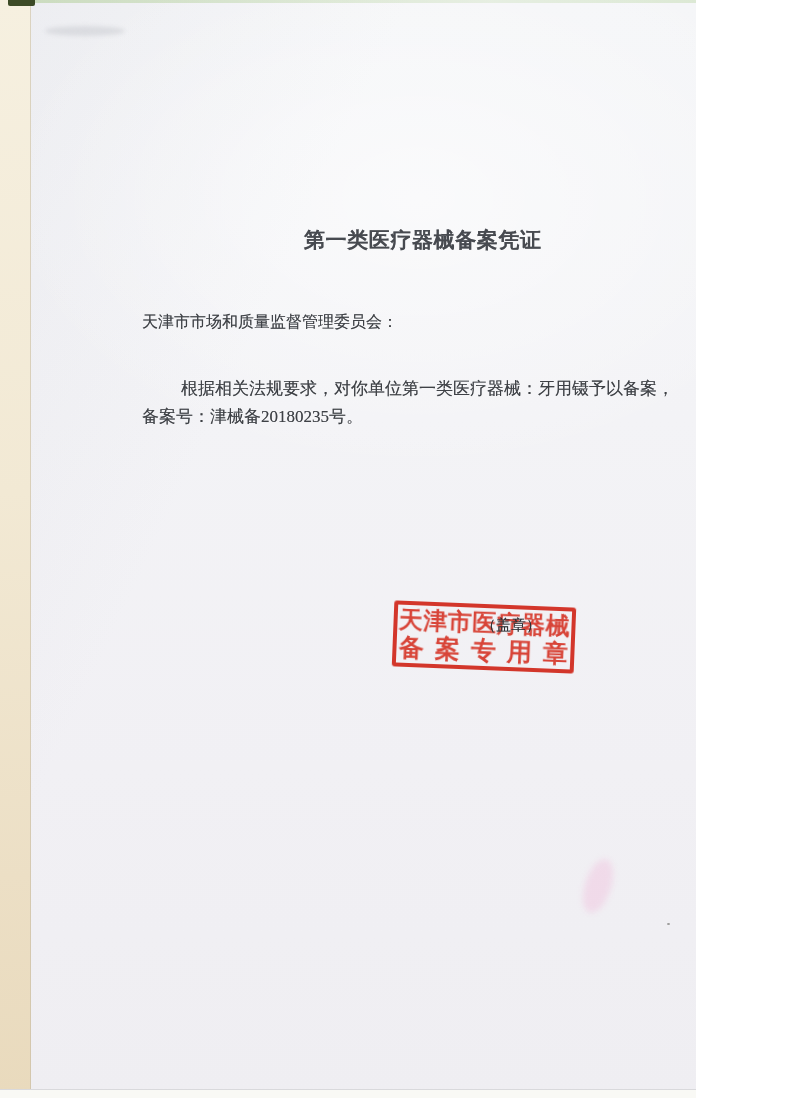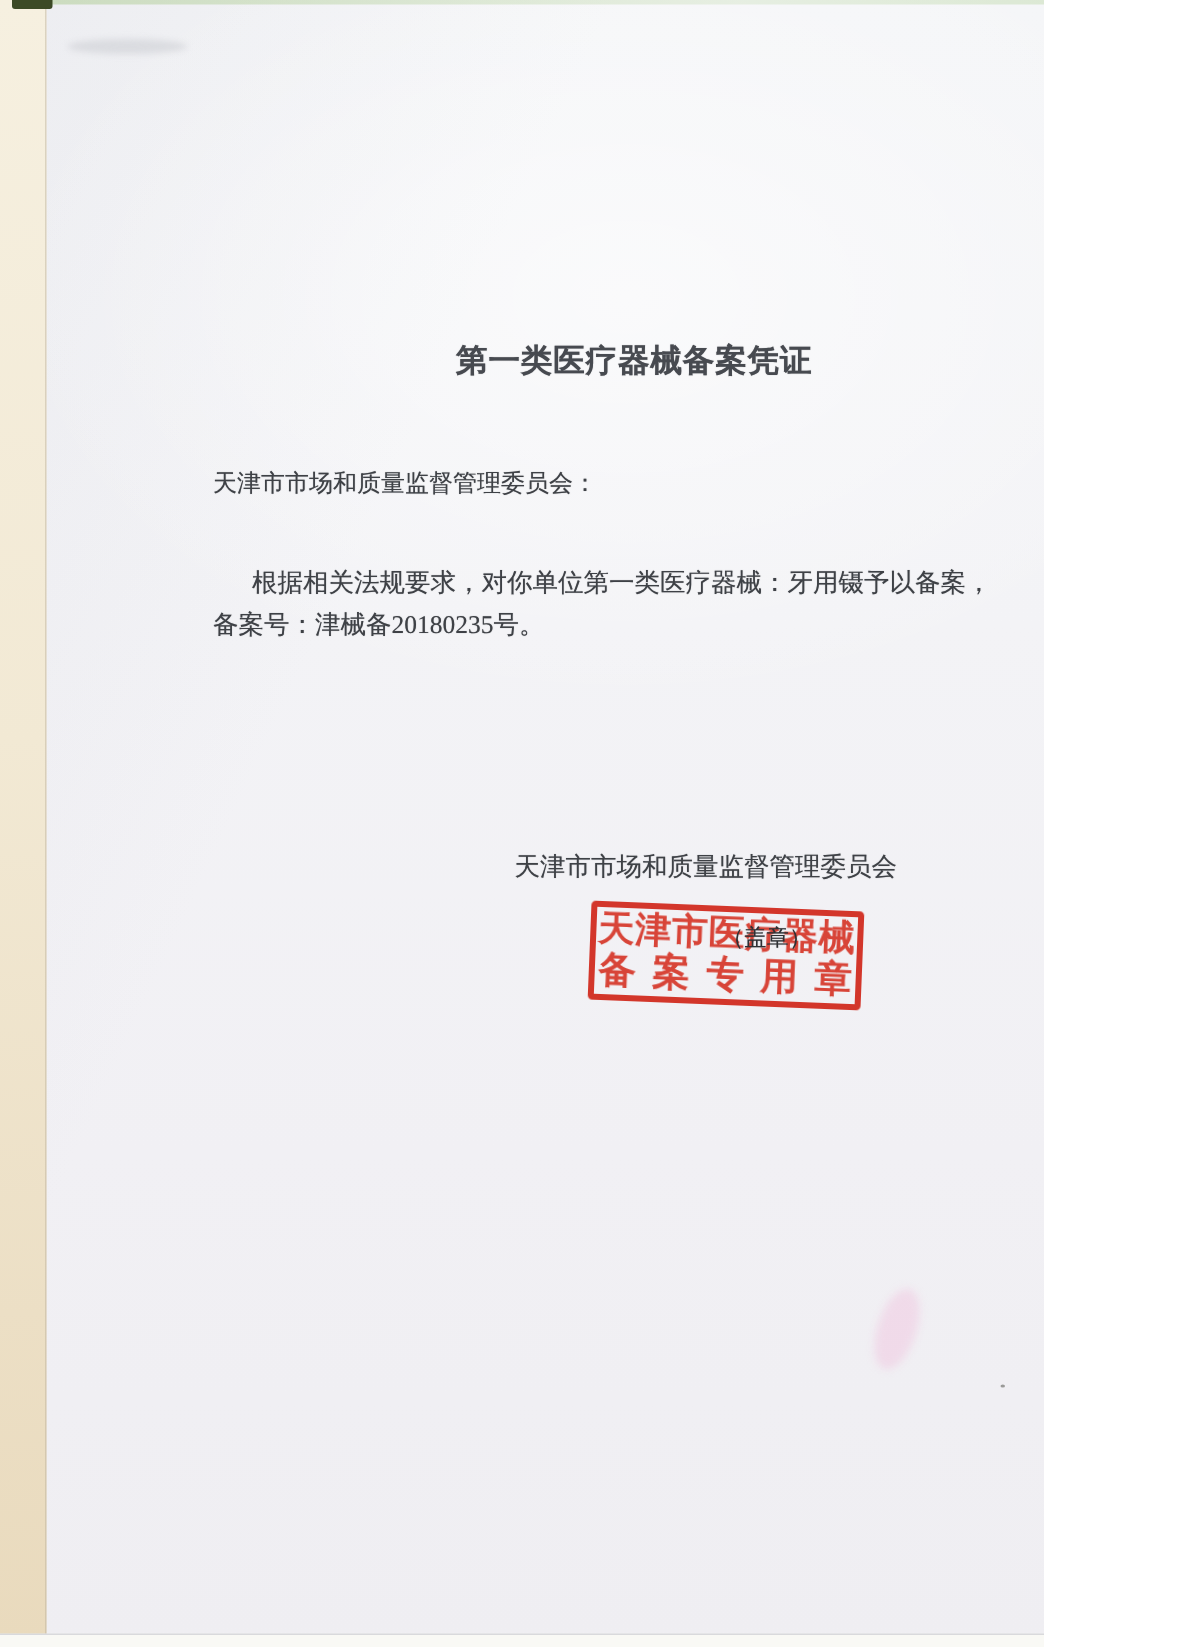--- a/index.html
+++ b/index.html
@@ -45,21 +45,21 @@
     background:#6b6355;border-radius:40%;transform:rotate(-18deg);
   }
   .speck-2{
     position:absolute;left:667px;top:923px;width:3px;height:2px;
     background:#9a9a98;border-radius:50%;
   }
   
   .txt{position:absolute;margin:0;color:#3e4146;text-shadow:0 0 0.6px rgba(62,65,70,0.55);white-space:nowrap;}
   .title{left:304px;top:226px;font-size:21px;letter-spacing:0.6px;font-weight:600;color:#474a50;}
   .addressee{left:142px;top:312px;font-size:16px;}
-  .body1{left:168px;top:377px;font-size:17px;}
+  .body1{left:181px;top:377px;font-size:17px;}
   .body2{left:142px;top:405px;font-size:17px;font-family:Liberation Serif, serif;}
   .issuer{left:343px;top:566px;font-size:17px;}
   .seal-note{left:457px;top:616px;font-size:15px;z-index:4;color:#2e3034;margin-left:24px;}
   .date-line{left:406px;top:667px;font-size:17px;z-index:4;color:#2f3236;}
   
   .stamp{
     position:absolute;left:393px;top:604px;width:174px;height:58px;
     border:4px solid var(--stamp-border,#df392c);
     border-radius:3px;
     transform:rotate(2.3deg);
@@ -87,21 +87,20 @@
   <div class="corner-patch"></div>
   <div class="smudge-gray"></div>
 
   <h1 class="txt title">第一类医疗器械备案凭证</h1>
 
   <p class="txt addressee">天津市市场和质量监督管理委员会：</p>
 
   <p class="txt body1">根据相关法规要求，对你单位第一类医疗器械：牙用镊予以备案，</p>
   <p class="txt body2">备案号：津械备20180235号。</p>
 
-  <p class="txt issuer">天津市市场和质量监督管理委员会</p>
 
   <div class="stamp">
     <div class="s1">天津市医疗器械</div>
     <div class="s2">备案专用章</div>
   </div>
 
   <p class="txt seal-note">（盖章）</p>
 
   <div class="smudge-pink"></div>
   <div class="speck-1"></div>

